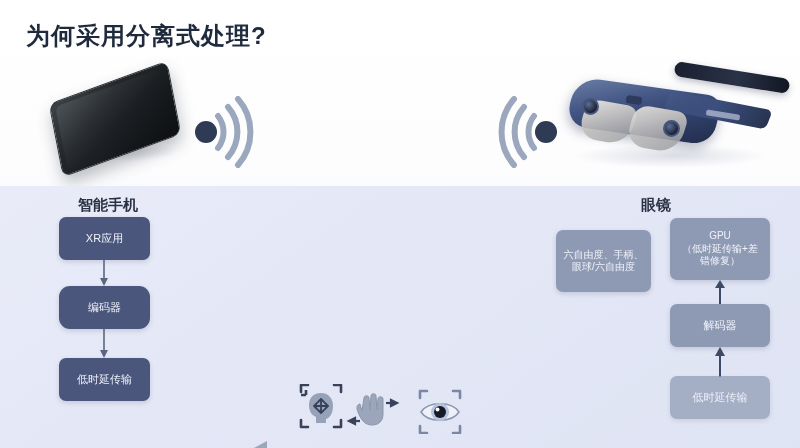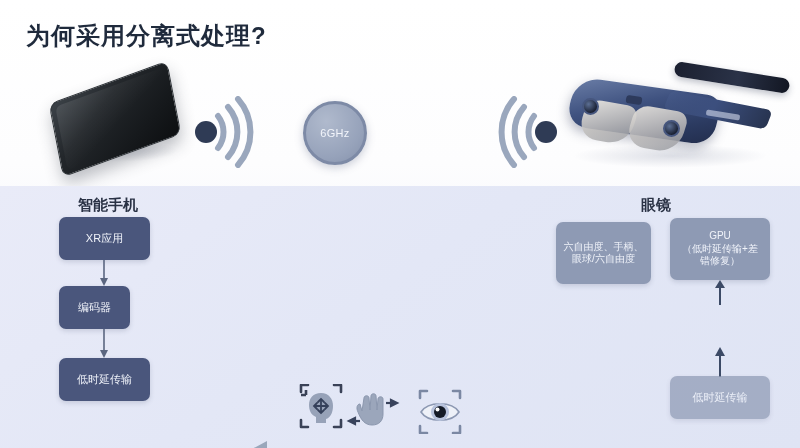--- a/index.html
+++ b/index.html
@@ -84,24 +84,24 @@
 
   
   .box{position:absolute;display:flex;align-items:center;justify-content:center;
     text-align:center;border-radius:7px;color:#f0f3fa;line-height:1.25;
     box-shadow:0 2px 5px rgba(70,80,110,.20);}
   .box-dark{background:#4a567c;}
   .box-light{background:#8e9ab4;}
   .box-faded{background:#8e9ab4;opacity:.72;}
 
   #box-xr{left:59px;top:31px;width:91px;height:43px;font-size:11px;}
-  #box-enc{left:59px;top:100px;width:71px;height:43px;font-size:11px;}
+  #box-enc{left:59px;top:100px;width:91px;height:43px;font-size:11px;border-radius:11px;}
   #box-llt{left:59px;top:172px;width:91px;height:43px;font-size:11px;}
 
-  #box-tracking{left:556px;top:36px;width:95px;height:62px;font-size:10px;}
+  #box-tracking{left:556px;top:44px;width:95px;height:62px;font-size:10px;}
   #box-gpu{left:670px;top:32px;width:100px;height:62px;font-size:10px;}
   #box-dec{left:670px;top:118px;width:100px;height:43px;font-size:11px;}
   #box-llt2{left:670px;top:190px;width:100px;height:43px;font-size:11px;}
 
   
   .vconn{position:absolute;width:14px;}
   .vconn svg{display:block;}
   #conn-l1{left:97px;top:74px;height:27px;}
   #conn-l2{left:97px;top:143px;height:30px;}
   #conn-r1{left:713px;top:94px;height:25px;}
@@ -131,23 +131,20 @@
 
     <div class="wifi" style="left:192px;top:96px;">
       <svg width="66" height="72" viewBox="0 0 66 72">
         <circle cx="14" cy="36" r="11" fill="#2f3b55"></circle>
         <path d="M26 20 A26 26 0 0 1 26 52" fill="none" stroke="#9aa7bd" stroke-width="6" stroke-linecap="round"></path>
         <path d="M36 11 A38 38 0 0 1 36 61" fill="none" stroke="#9aa7bd" stroke-width="6" stroke-linecap="round"></path>
         <path d="M46 3 A50 50 0 0 1 46 69" fill="none" stroke="#9aa7bd" stroke-width="6" stroke-linecap="round"></path>
       </svg>
     </div>
 
-    <div class="freq" id="freq-6">
-      <span>6GHz</span>
-    </div>
 
     <div class="wifi" style="left:494px;top:96px;">
       <svg width="66" height="72" viewBox="0 0 66 72">
         <circle cx="52" cy="36" r="11" fill="#2f3b55"></circle>
         <path d="M40 20 A26 26 0 0 0 40 52" fill="none" stroke="#9aa7bd" stroke-width="6" stroke-linecap="round"></path>
         <path d="M30 11 A38 38 0 0 0 30 61" fill="none" stroke="#9aa7bd" stroke-width="6" stroke-linecap="round"></path>
         <path d="M20 3 A50 50 0 0 0 20 69" fill="none" stroke="#9aa7bd" stroke-width="6" stroke-linecap="round"></path>
       </svg>
     </div>
 
@@ -203,20 +200,23 @@
         <span>GPU</span><br>
         <span>（低时延传输+差</span><br>
         <span>错修复）</span>
       </span>
     </div>
     <div class="vconn" id="conn-r1">
       <svg width="14" height="25" viewBox="0 0 14 25">
         <line x1="7" y1="25" x2="7" y2="6" stroke="#3c4a66" stroke-width="2"></line>
         <polygon points="7,0 2,8 12,8" fill="#3c4a66"></polygon>
       </svg>
+    </div>
+    <div class="box box-light" id="box-dec">
+      <span>解码器</span>
     </div>
     <div class="vconn" id="conn-r2">
       <svg width="14" height="30" viewBox="0 0 14 30">
         <line x1="7" y1="30" x2="7" y2="7" stroke="#3c4a66" stroke-width="2"></line>
         <polygon points="7,0 2,9 12,9" fill="#3c4a66"></polygon>
       </svg>
     </div>
     <div class="box box-faded" id="box-llt2">
       <span>低时延传输</span>
     </div>

